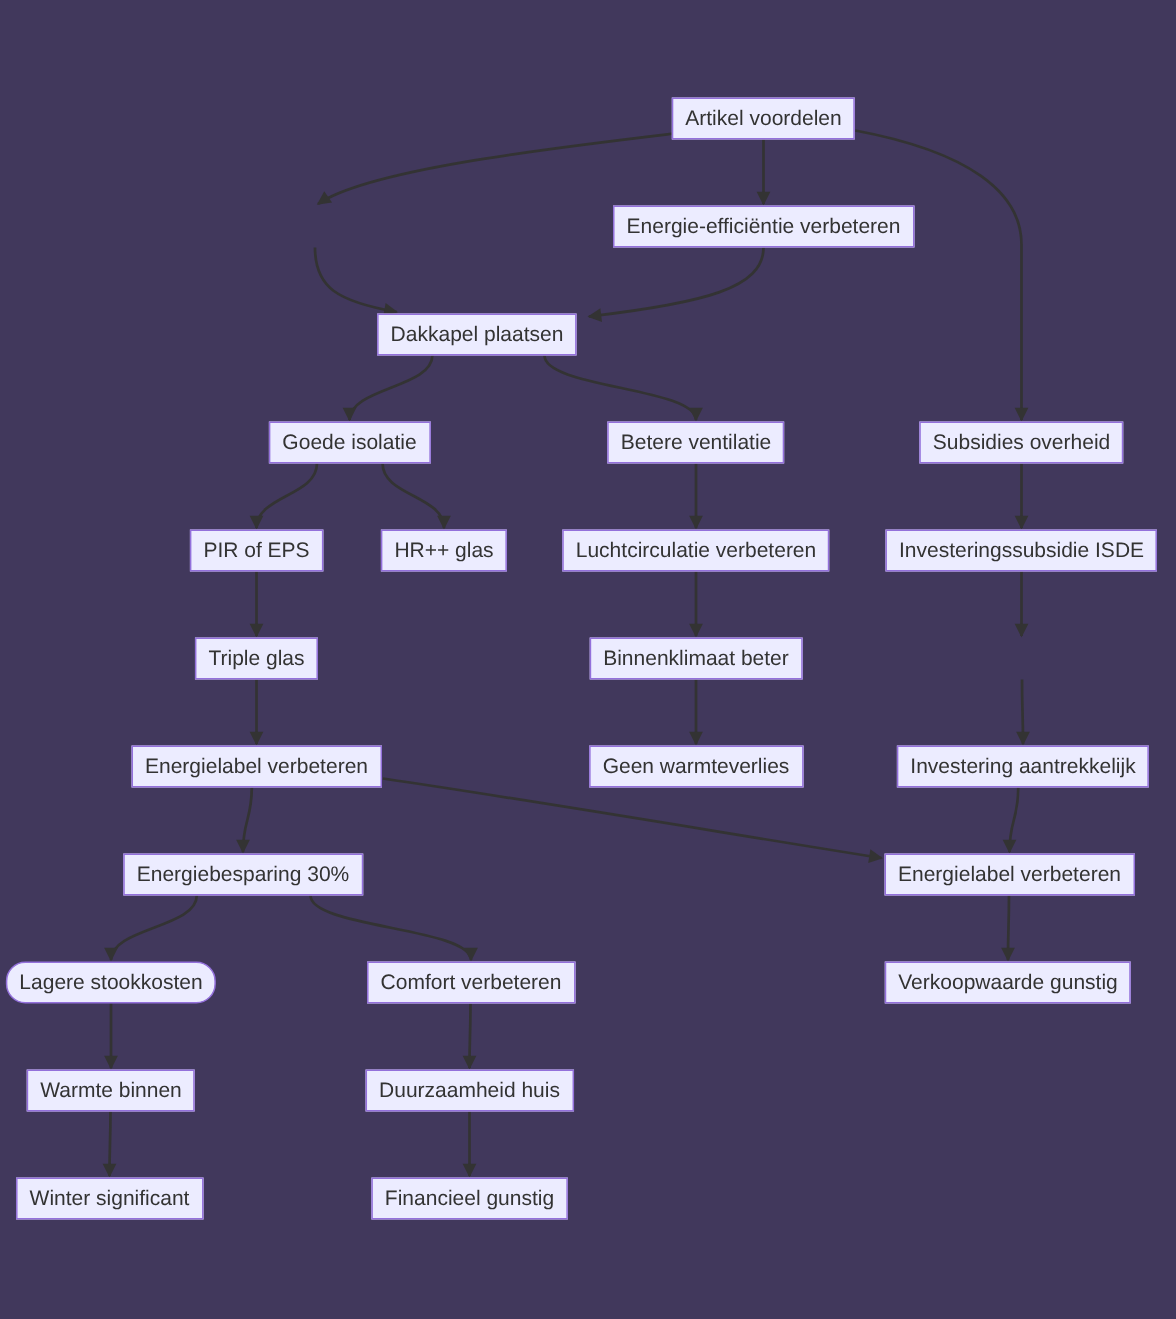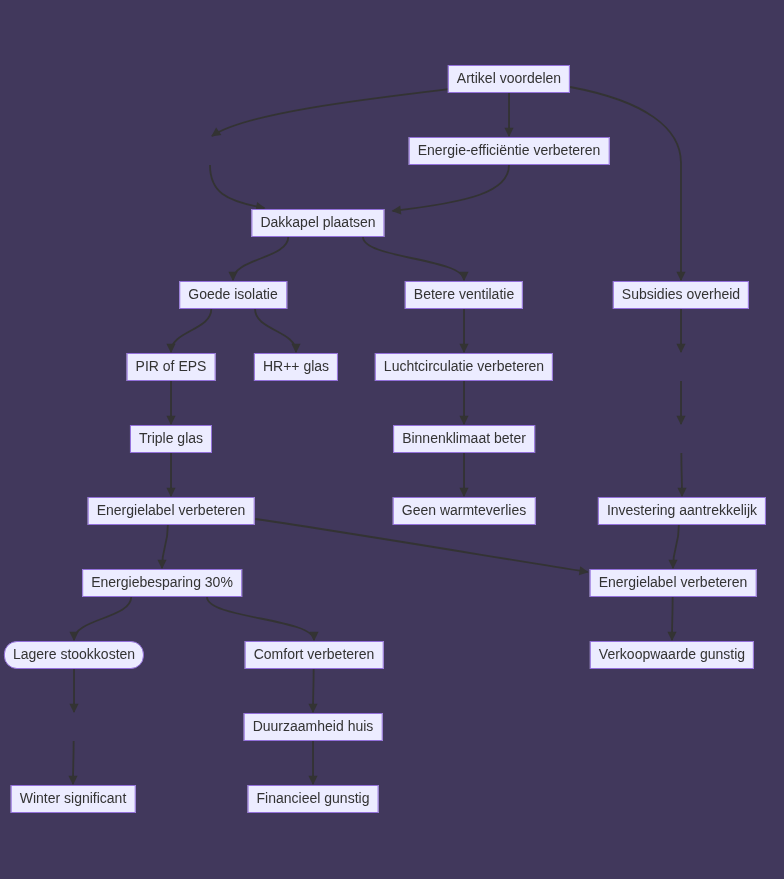--- a/index.html
+++ b/index.html
@@ -91,26 +91,28 @@
 
 <div class="node" style="left: 509px; top: 65px;">Artikel voordelen</div>
     <div class="node" style="left: 509px; top: 137px;">Energie-efficiëntie verbeteren</div>
     <div class="node" style="left: 318px; top: 209px;">Dakkapel plaatsen</div>
     <div class="node" style="left: 464px; top: 281px;">Betere ventilatie</div>
     <div class="node" style="left: 233px; top: 281px;">Goede isolatie</div>
     <div class="node" style="left: 681px; top: 281px; text-align: center;">Subsidies overheid</div>
     <div class="node" style="left: 171px; top: 353px;">PIR of EPS</div>
     <div class="node" style="left: 296px; top: 353px;">HR++ glas</div>
     <div class="node" style="left: 464px; top: 353px;">Luchtcirculatie verbeteren</div>
+    <div class="node" style="left: 681px; top: 353px;">Investeringssubsidie ISDE</div>
     <div class="node" style="left: 171px; top: 425px;">Triple glas</div>
     <div class="node" style="left: 464px; top: 425px;">Binnenklimaat beter</div>
     <div class="node" style="left: 171px; top: 497px;">Energielabel verbeteren</div>
     <div class="node" style="left: 464px; top: 497px;">Geen warmteverlies</div>
     <div class="node" style="left: 682px; top: 497px;">Investering aantrekkelijk</div>
     <div class="node" style="left: 162px; top: 569px;">Energiebesparing 30%</div>
     <div class="node" style="left: 673px; top: 569px;">Energielabel verbeteren</div>
     <div class="node" style="left: 74px; top: 641px; border-radius: 13px;">Lagere stookkosten</div>
     <div class="node" style="left: 314px; top: 641px;">Comfort verbeteren</div>
     <div class="node" style="left: 672px; top: 641px;">Verkoopwaarde gunstig</div>
+    <div class="node" style="left: 74px; top: 713px;">Warmte binnen</div>
     <div class="node" style="left: 313px; top: 713px;">Duurzaamheid huis</div>
     <div class="node" style="left: 73px; top: 785px;">Winter significant</div>
     <div class="node" style="left: 313px; top: 785px;">Financieel gunstig</div>
   </div>
 
 </body></html>

